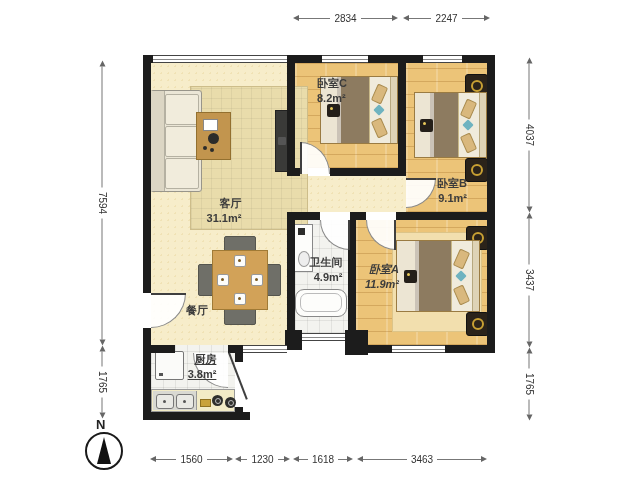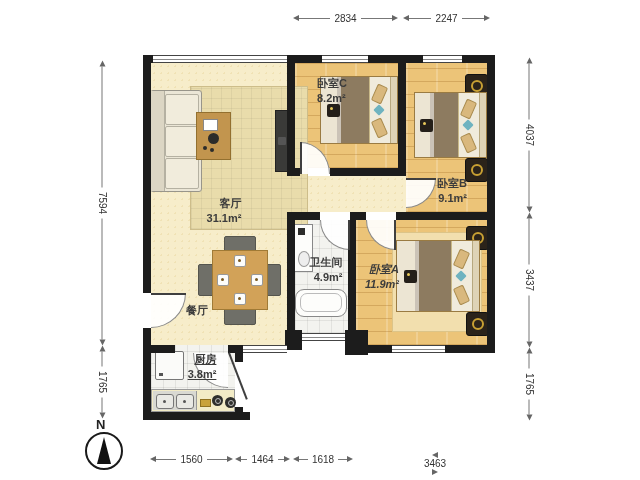--- a/index.html
+++ b/index.html
@@ -260,32 +260,32 @@
   <div class="dim" style="left:150px;top:452px;width:83px;">
     <span class="al"></span>
       <span class="ln"></span>
       <span class="lb">1560</span>
       <span class="ln"></span>
       <span class="ar"></span>
   </div>
   <div class="dim" style="left:235px;top:452px;width:55px;">
     <span class="al"></span>
       <span class="ln"></span>
-      <span class="lb">1464</span>
+      <span class="lb">1230</span>
       <span class="ln"></span>
       <span class="ar"></span>
   </div>
   <div class="dim" style="left:293px;top:452px;width:60px;">
     <span class="al"></span>
       <span class="ln"></span>
       <span class="lb">1618</span>
       <span class="ln"></span>
       <span class="ar"></span>
   </div>
-  <div class="dim" style="left:370px;top:452px;width:130px;flex-direction:column;">
+  <div class="dim" style="left:357px;top:452px;width:130px;">
     <span class="al"></span>
       <span class="ln"></span>
       <span class="lb">3463</span>
       <span class="ln"></span>
       <span class="ar"></span>
   </div>
 
   <div class="dim" style="left:-40px;top:196px;width:285px;transform:rotate(90deg);">
     <span class="al"></span>
       <span class="ln"></span>

